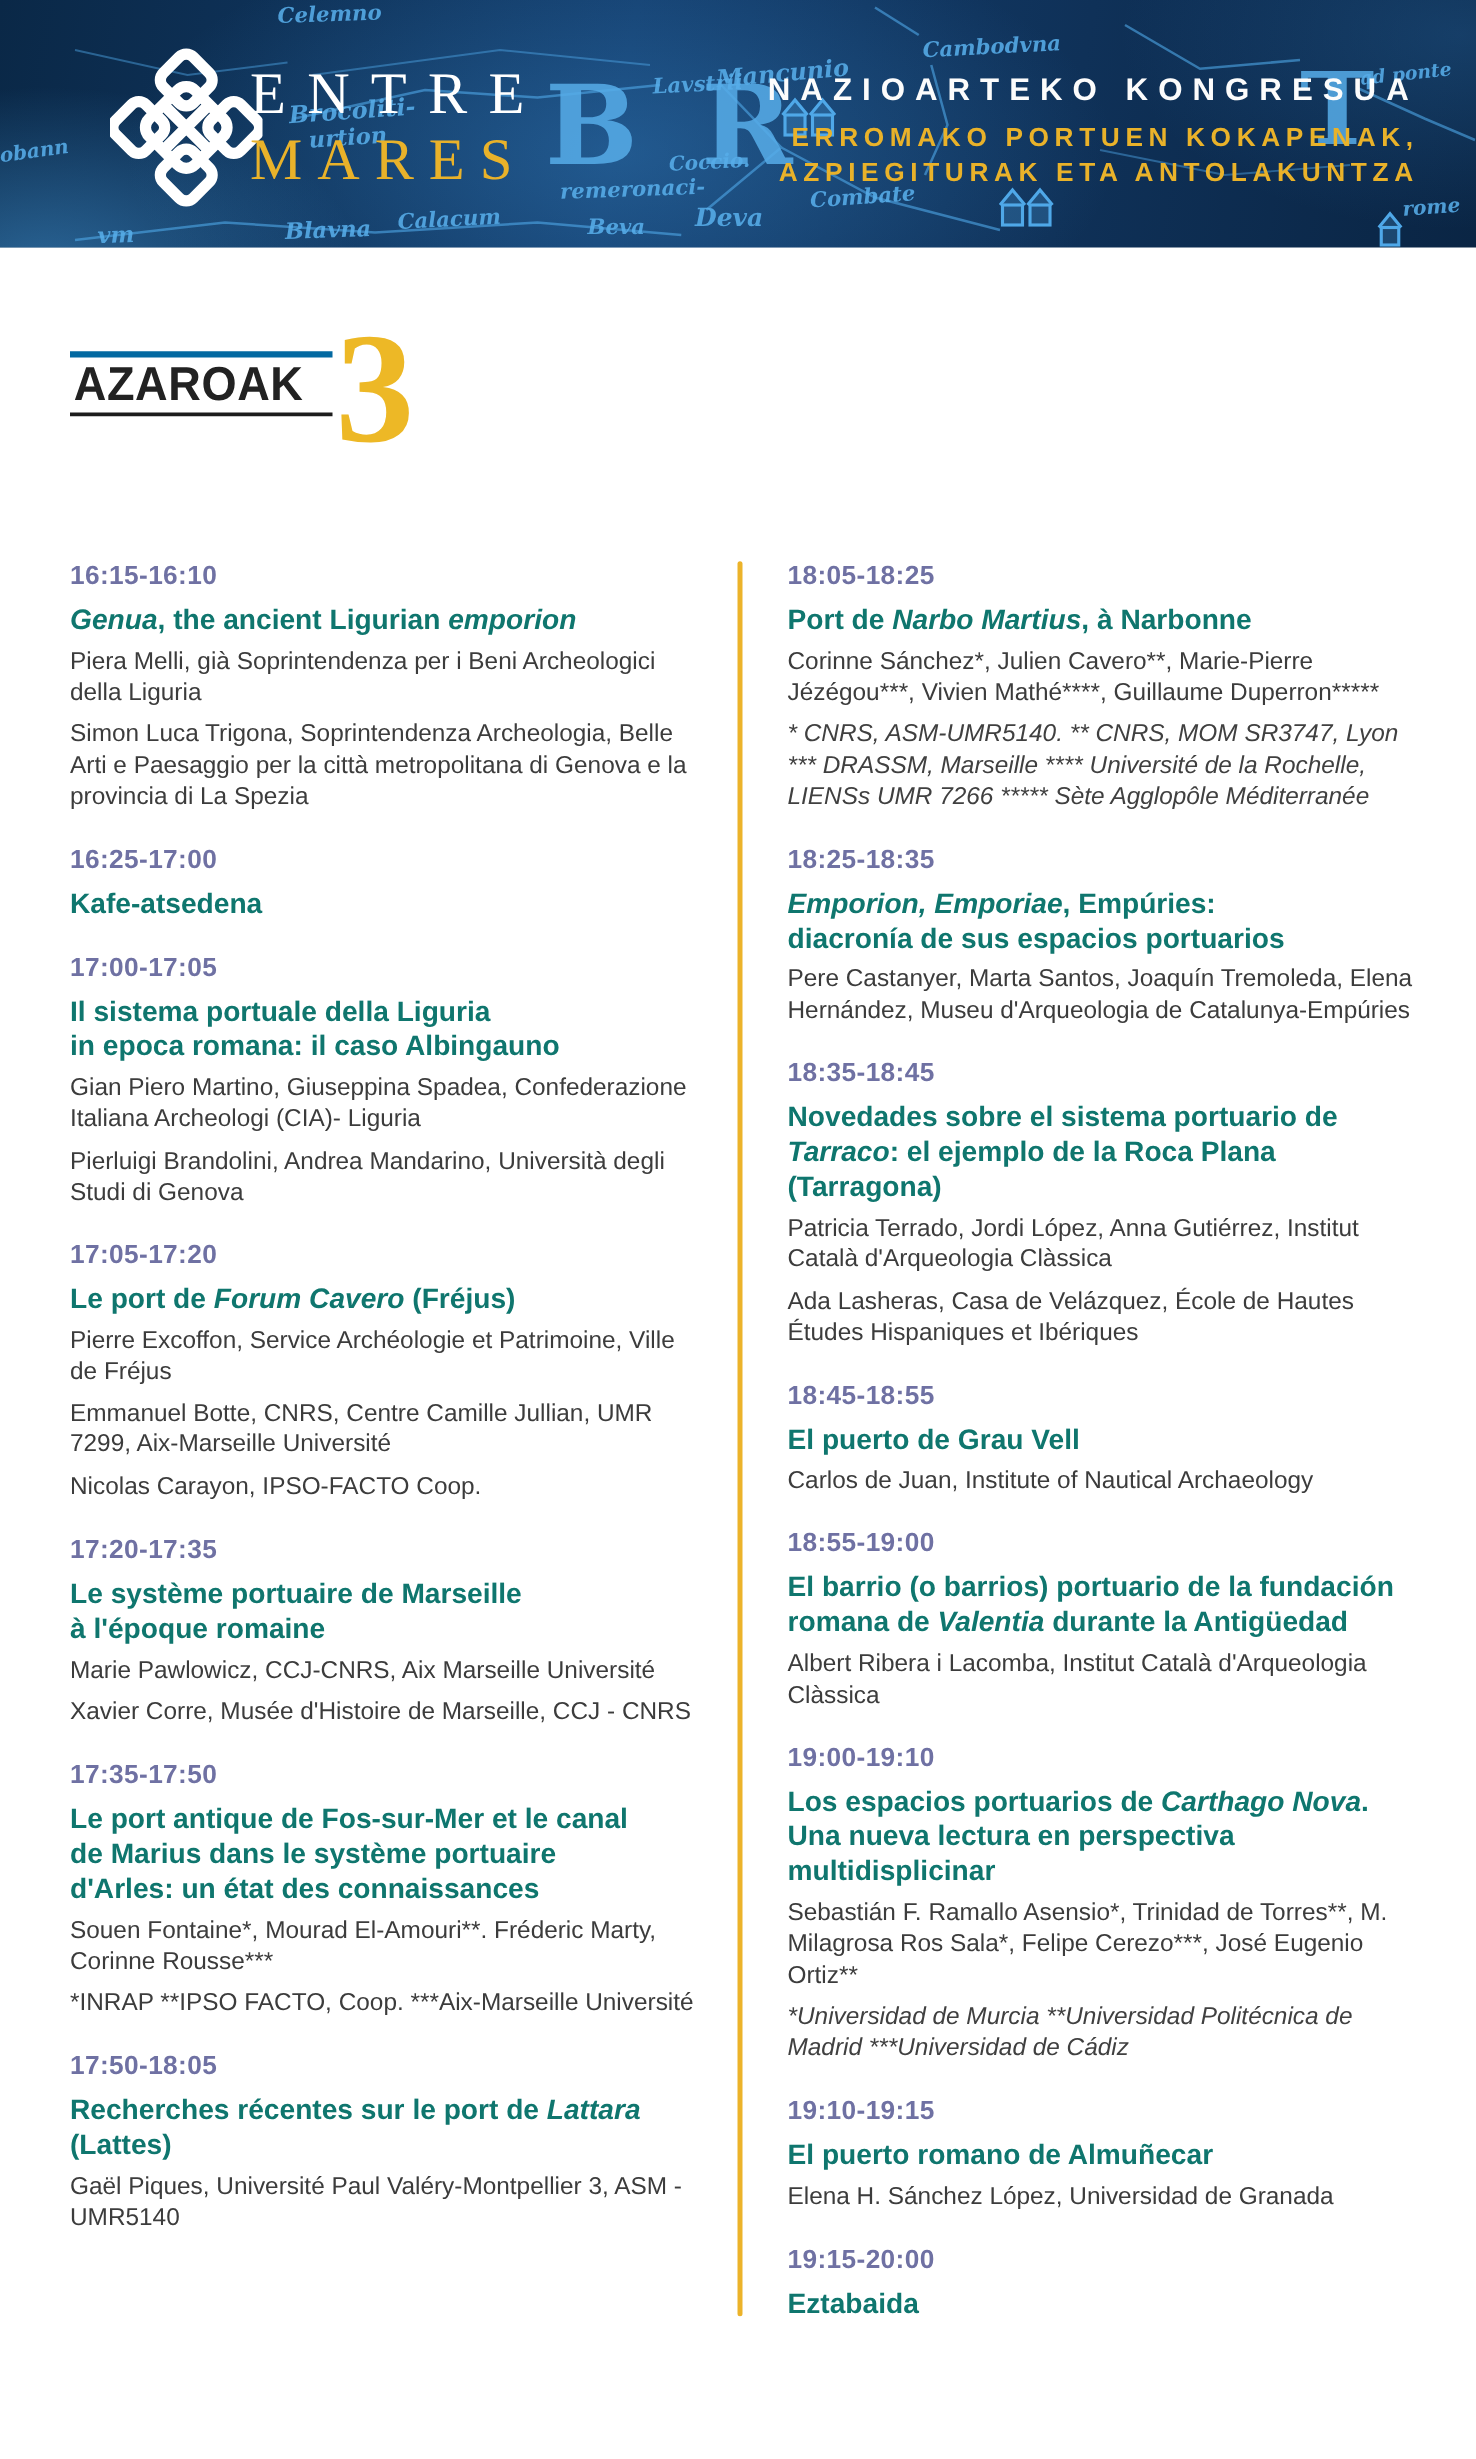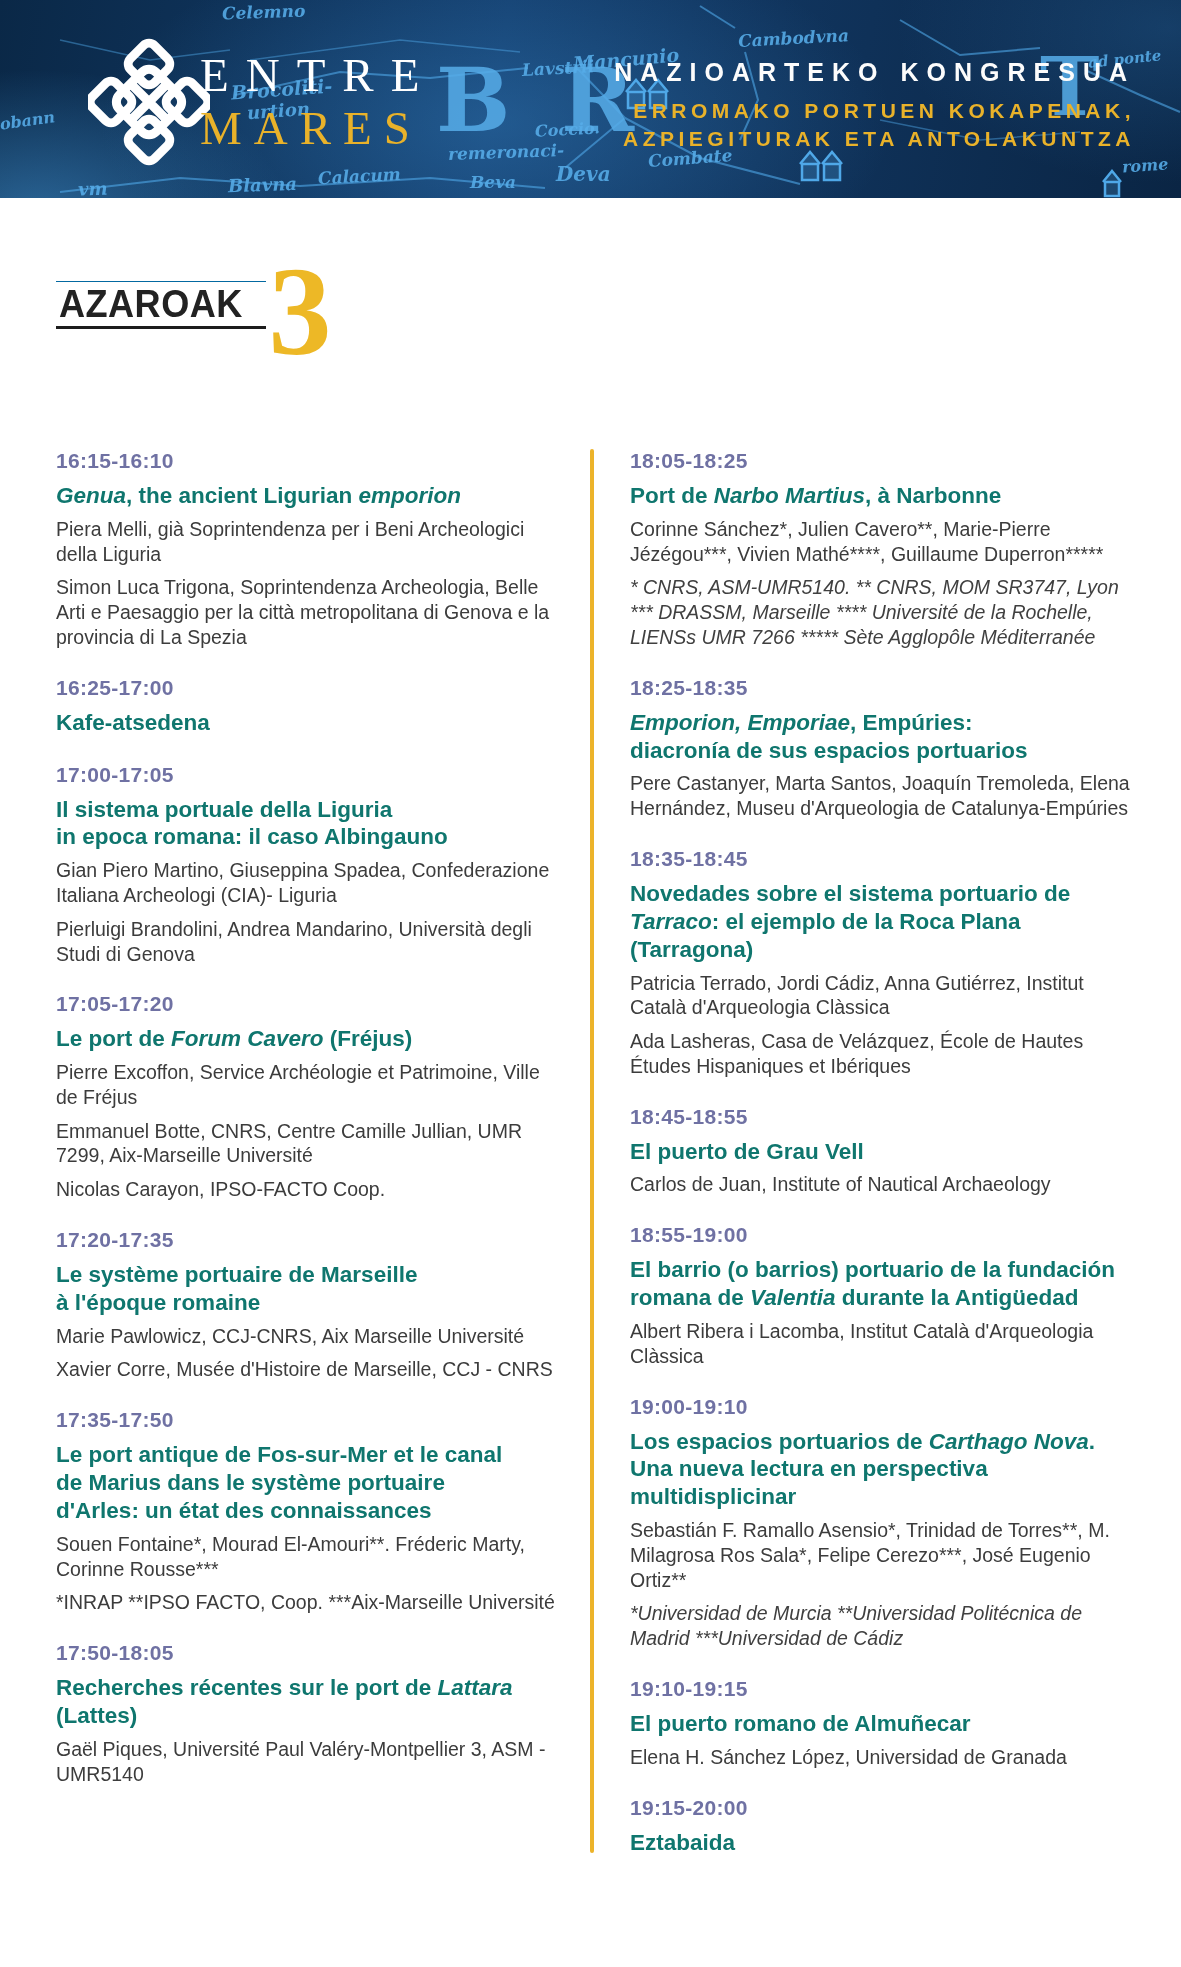--- a/index.html
+++ b/index.html
@@ -42,21 +42,21 @@
   }
   .congress-line2,.congress-line3{
     color:#e9b22a;font-size:21px;font-weight:bold;letter-spacing:4.5px;white-space:nowrap;line-height:1.35;
   }
   .congress-line2{margin-top:10px;}
 
   
   .day-row{display:flex;align-items:flex-start;margin:57px 0 0 56px;height:140px;}
   .az-box{
     margin-top:26px;
-    border-top:1px solid #0369a1;border-bottom:3px solid #1d1d1d;
+    border-top:5px solid #0369a1;border-bottom:3px solid #1d1d1d;
     padding:3px 14px 3px 3px;
   }
   .az-label{
     display:inline-block;font-size:38px;font-weight:bold;color:#222222;
     letter-spacing:0.5px;transform:scaleX(0.95);transform-origin:left center;
     line-height:1.0;
   }
   .day-number{
     font-family:"Liberation Serif", serif;font-size:126px;line-height:0.78;
     font-weight:bold;color:#edb826;margin-left:2px;margin-top:8px;
@@ -222,21 +222,21 @@
           <p class="para footnote">* CNRS, ASM-UMR5140. ** CNRS, MOM  SR3747, Lyon *** DRASSM, Marseille **** Université de la Rochelle, LIENSs UMR 7266 ***** Sète Agglopôle Méditerranée</p>
         </div>
         <div class="session">
           <div class="time">18:25-18:35</div>
           <h3 class="title"><em>Emporion, Emporiae</em><span>, Empúries:</span><br><span>diacronía de sus espacios portuarios</span></h3>
           <p class="para">Pere Castanyer, Marta Santos, Joaquín Tremoleda, Elena Hernández, Museu d'Arqueologia de Catalunya-Empúries</p>
         </div>
         <div class="session">
           <div class="time">18:35-18:45</div>
           <h3 class="title"><span>Novedades sobre el sistema portuario de</span><br><em>Tarraco</em><span>: el ejemplo de la Roca Plana</span><br><span>(Tarragona)</span></h3>
-          <p class="para">Patricia Terrado, Jordi Cádiz, Anna Gutiérrez, Institut Català d'Arqueologia Clàssica</p>
+          <p class="para">Patricia Terrado, Jordi López, Anna Gutiérrez, Institut Català d'Arqueologia Clàssica</p>
           <p class="para">Ada Lasheras, Casa de Velázquez, École de Hautes Études Hispaniques et Ibériques</p>
         </div>
         <div class="session">
           <div class="time">18:45-18:55</div>
           <h3 class="title"><span>El puerto de Grau Vell</span></h3>
           <p class="para">Carlos de Juan, Institute of Nautical Archaeology</p>
         </div>
         <div class="session">
           <div class="time">18:55-19:00</div>
           <h3 class="title"><span>El barrio (o barrios) portuario de la fundación</span><br><span>romana de </span><em>Valentia</em><span> durante la Antigüedad</span></h3>

